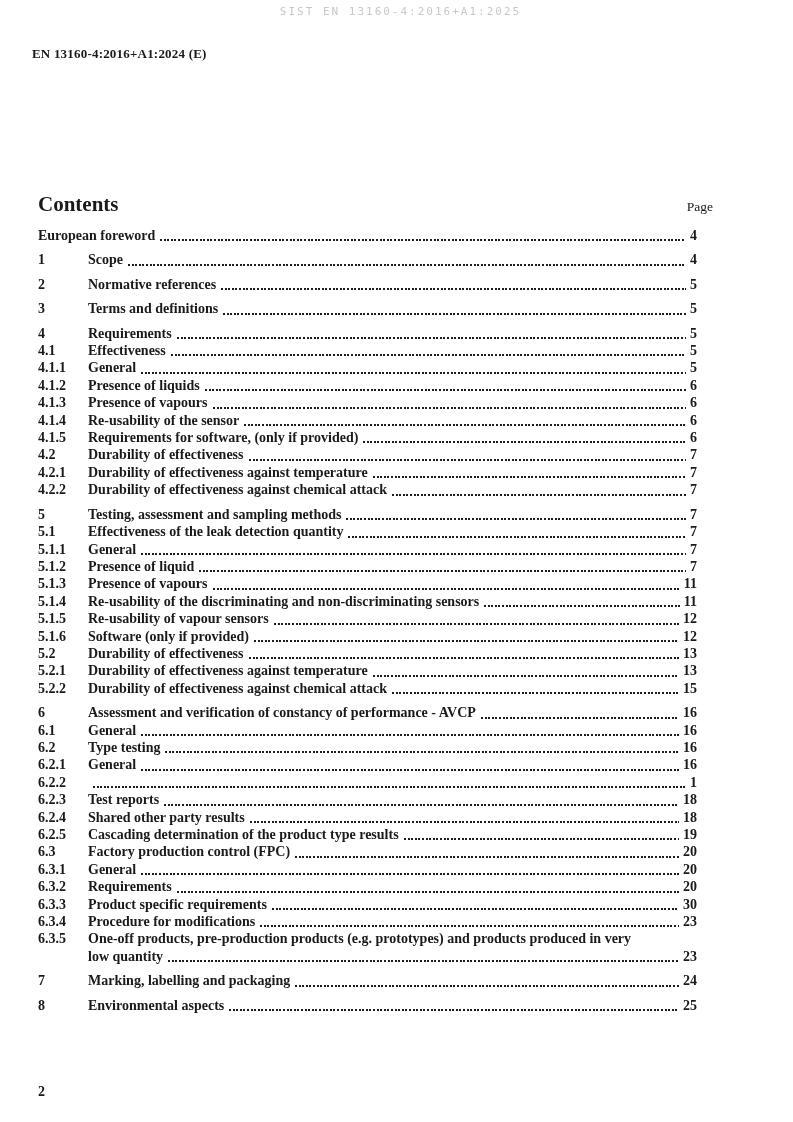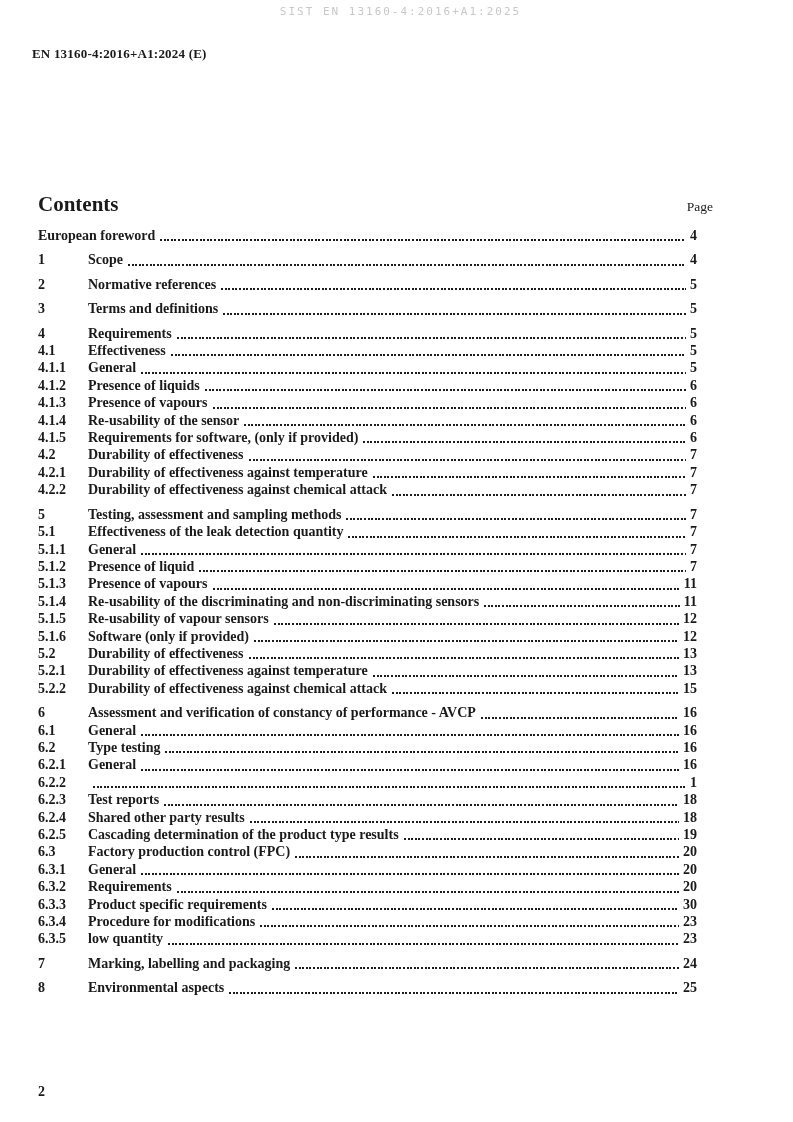--- a/index.html
+++ b/index.html
@@ -449,20 +449,23 @@
             <span class="toc-title">Procedure for modifications</span>
             <span class="toc-dots"></span>
             <span class="toc-page">23</span>
           </span>
         </span>
   </div>
       <div class="toc-row">
     <span class="toc-num">6.3.5</span>
     <span class="toc-body">
           <span class="toc-line">
+            <span class="toc-title">One-off products, pre-production products (e.g. prototypes) and products produced in very</span>
+          </span>
+          <span class="toc-line">
             <span class="toc-title">low quantity</span>
             <span class="toc-dots"></span>
             <span class="toc-page">23</span>
           </span>
         </span>
   </div>
       <div class="toc-row toc-top">
     <span class="toc-num">7</span>
     <span class="toc-body">
           <span class="toc-line">

